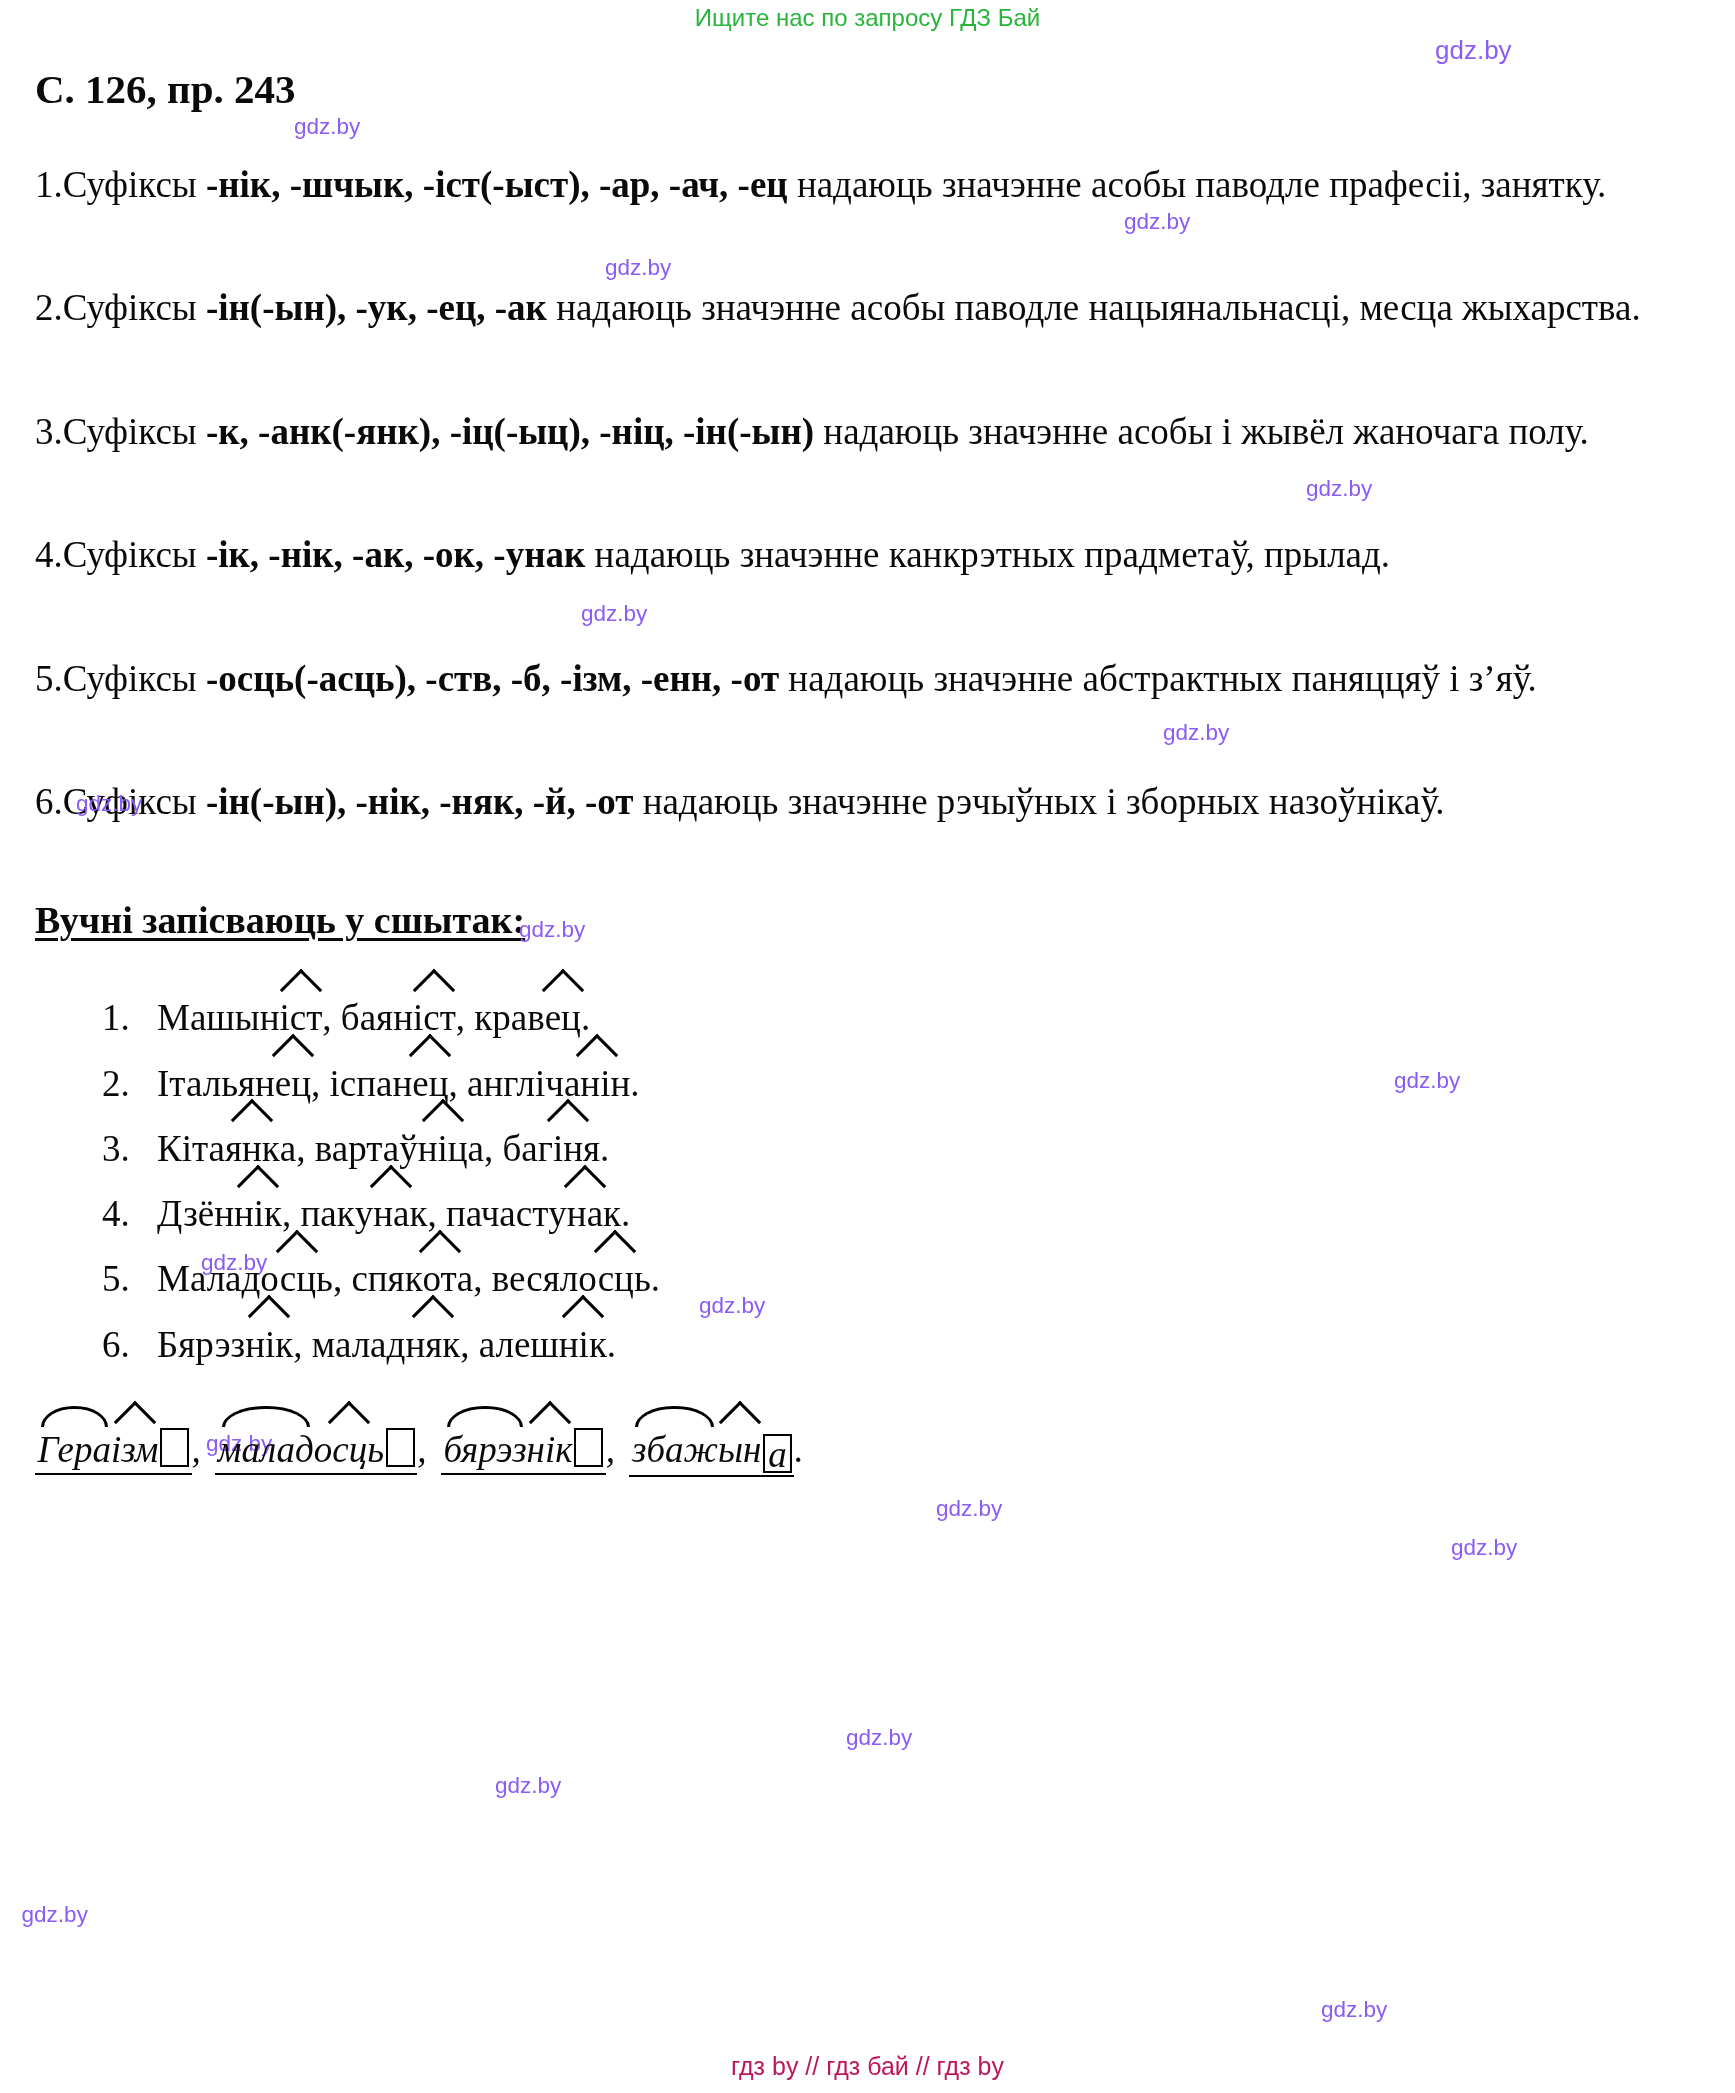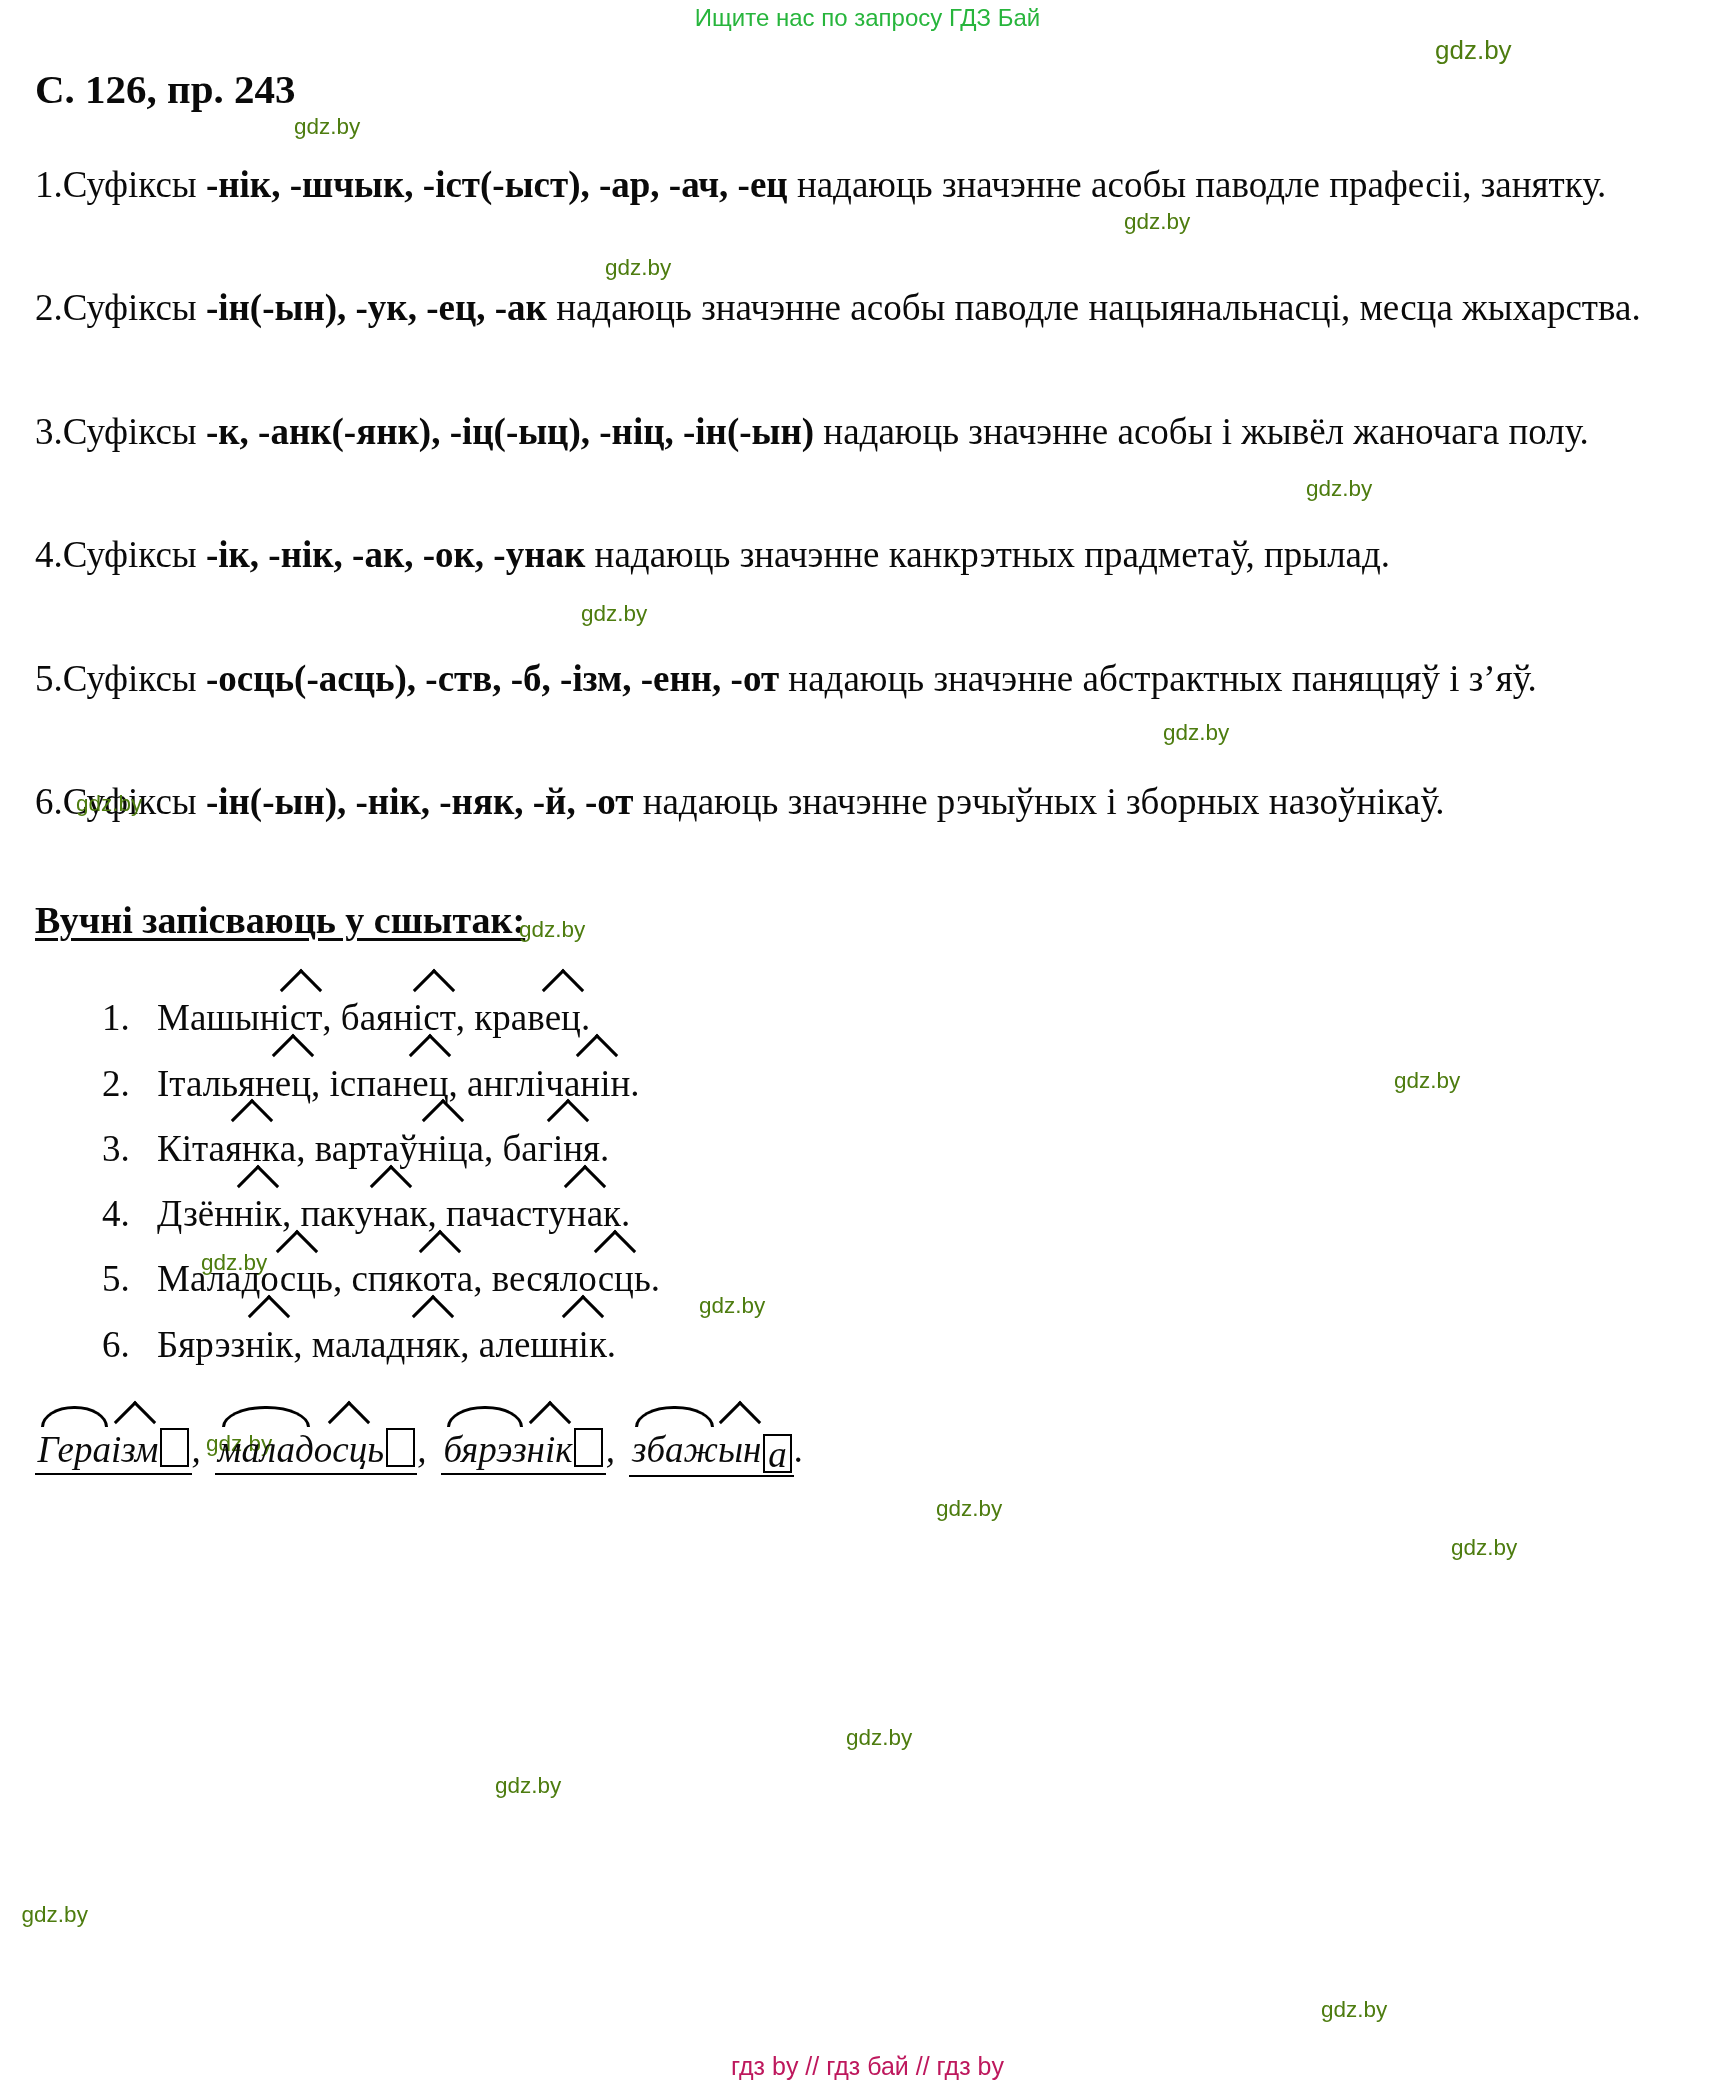--- a/index.html
+++ b/index.html
@@ -19,21 +19,21 @@
     position:absolute; top:3.5px; left:0; right:0; text-align:center;
     font-family:"Liberation Sans", sans-serif; font-size:24px; color:#27b53c;
   }
   .bottom-banner {
     position:absolute; bottom:12px; left:0; right:0; text-align:center;
     font-family:"Liberation Sans", sans-serif; font-size:25px; color:#be185d;
   }
   .wm {
     position:absolute;
     font-family:"Liberation Sans", sans-serif;
-    font-size:22.5px; color:#4d7c0f; white-space:nowrap;
+    font-size:22.5px; color:#8b5cf6; white-space:nowrap;
   }
 
   .hdr { font-size:41px; font-weight:bold; }
 
   .rules { margin-top:45px; }
   .rule { line-height:1.47; margin-bottom:69px; text-align:justify; }
   .rule .sfx { font-weight:bold; }
 
   .nb-heading {
     margin-top:52px; font-size:38px; font-weight:bold;

